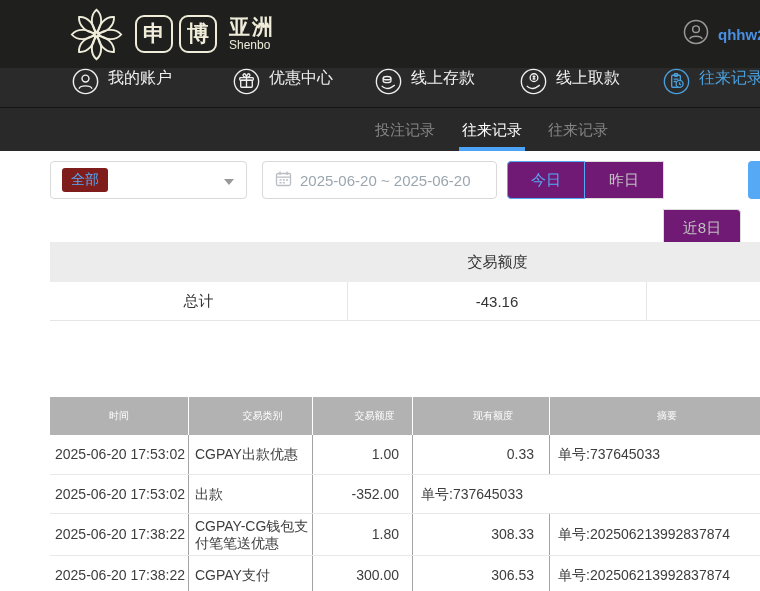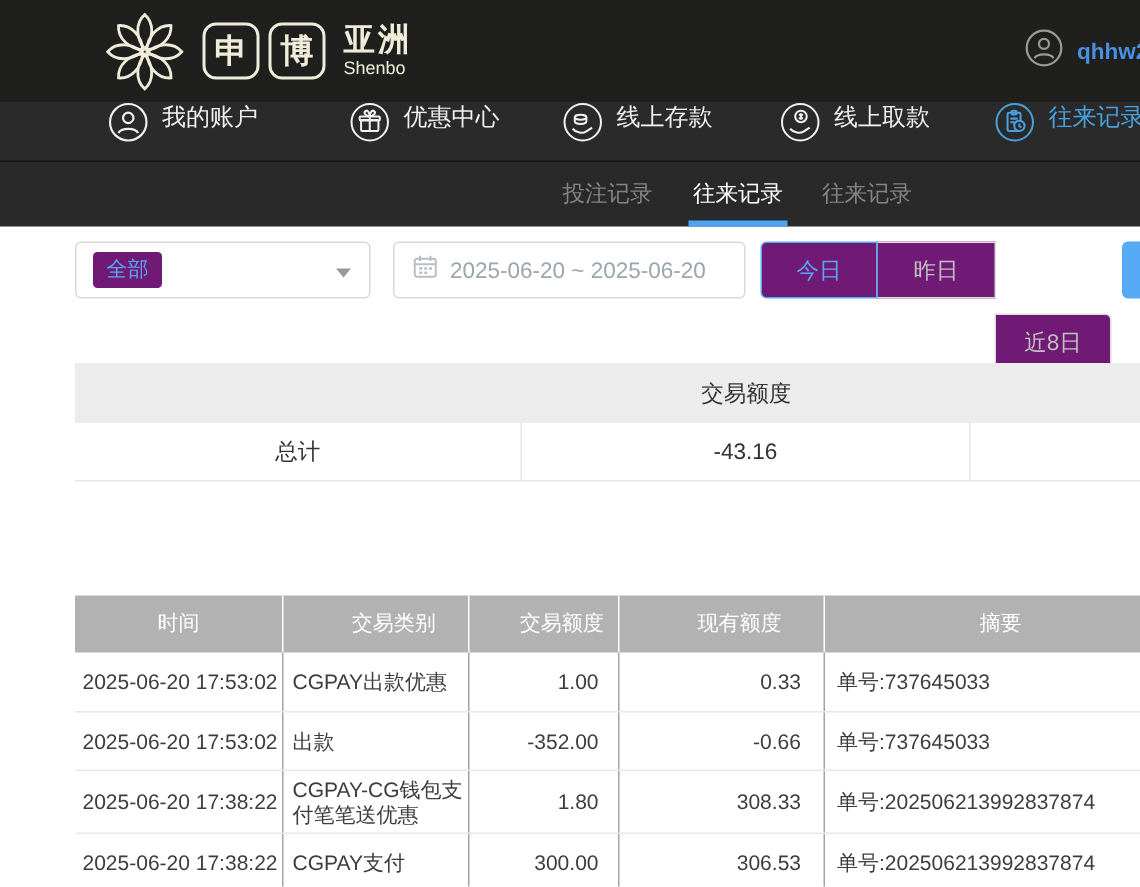--- a/index.html
+++ b/index.html
@@ -28,21 +28,21 @@
 
   
   .subnav{position:absolute;top:107px;left:0;width:760px;height:44px;background:#292929;border-top:1px solid #141414;box-sizing:border-box;}
   .tab{position:absolute;top:0;height:43px;line-height:43px;font-size:15px;color:#858585;cursor:pointer;white-space:nowrap;}
   .tab.active{color:#ffffff;}
   .tab.active::after{content:"";position:absolute;left:-3px;right:-3px;bottom:0;height:4px;background:#4da3f5;}
 
   
   .select-box{position:absolute;left:50px;top:161px;width:197px;height:38px;box-sizing:border-box;
               border:1px solid #d9d9d9;border-radius:4px;background:#fff;display:flex;align-items:center;cursor:pointer;}
-  .select-tag{margin-left:11px;background:#701a75;color:#55a9f5;font-size:14px;padding:3px 9px;border-radius:3px;}
+  .select-tag{margin-left:11px;background:#7f1d1d;color:#55a9f5;font-size:14px;padding:3px 9px;border-radius:3px;}
   .caret{position:absolute;right:12px;top:17px;width:0;height:0;border-left:5px solid transparent;
          border-right:5px solid transparent;border-top:6px solid #999;}
   .date-box{position:absolute;left:262px;top:161px;width:235px;height:38px;box-sizing:border-box;
             border:1px solid #d9d9d9;border-radius:4px;display:flex;align-items:center;gap:8px;padding-left:12px;cursor:pointer;}
   .date-box .txt{color:#9ba6ae;font-size:15px;white-space:nowrap;}
   .btn-group{position:absolute;left:507px;top:161px;height:38px;display:flex;}
   .qbtn{height:38px;box-sizing:border-box;border:1px solid #dcdcdc;background:#701a75;color:#c0c0c0;
         font-size:15px;font-family:inherit;padding:0;cursor:pointer;}
   .qbtn.b1{width:78px;border-radius:4px 0 0 4px;}
   .qbtn.b2{width:80px;margin-left:-1px;}
@@ -55,21 +55,21 @@
   .summary{position:absolute;left:50px;top:242px;width:710px;}
   .summary .s-head{display:grid;grid-template-columns:298px 299px 1fr;height:40px;background:#ececec;}
   .summary .s-head div{display:flex;align-items:center;justify-content:center;font-size:15px;color:#333;}
   .summary .s-body{display:grid;grid-template-columns:298px 299px 1fr;height:38px;border-bottom:1px solid #e6e6e6;}
   .summary .s-body div{display:flex;align-items:center;justify-content:center;font-size:15px;color:#333;box-sizing:border-box;}
   .summary .s-body .c1,.summary .s-body .c2{border-right:1px solid #e6e6e6;}
 
   
   .dtable{position:absolute;left:50px;top:397px;width:710px;}
   .t-head{display:grid;grid-template-columns:138px 124px 100px 137px 1fr;height:38px;background:#b2b2b2;}
-  .t-head div{display:flex;align-items:center;justify-content:center;color:#ffffff;font-size:14px;box-sizing:border-box;}
+  .t-head div{display:flex;align-items:center;justify-content:center;color:#ffffff;font-size:10px;box-sizing:border-box;}
   .t-head div + div{border-left:1px solid #ffffff;padding-left:24px;}
   .t-row{display:grid;grid-template-columns:138px 124px 100px 137px 1fr;min-height:38px;border-bottom:1px solid #e8e8e8;}
   .t-row div{display:flex;align-items:center;font-size:14px;color:#3d3d3d;box-sizing:border-box;word-break:break-word;line-height:17px;}
   .t-row div + div{border-left:1px solid #a3a3a3;}
   .t-row .c1{padding-left:5px;}
   .t-row .c2{padding:3px 2px 3px 6px;}
   .t-row .c3{justify-content:flex-end;padding-right:13px;}
   .t-row .c4{justify-content:flex-end;padding-right:15px;}
   .t-row .c5{padding-left:8px;}
   .t-row.tall{min-height:41px;}
@@ -233,21 +233,20 @@
       <div class="c2">CGPAY出款优惠</div>
       <div class="c3">1.00</div>
       <div class="c4">0.33</div>
       <div class="c5">单号:737645033</div>
     </div>
 
     <div class="t-row">
       <div class="c1">2025-06-20 17:53:02</div>
       <div class="c2">出款</div>
       <div class="c3">-352.00</div>
-      <div class="c4">-0.66</div>
       <div class="c5">单号:737645033</div>
     </div>
 
     <div class="t-row tall">
       <div class="c1">2025-06-20 17:38:22</div>
       <div class="c2">CGPAY-CG钱包支付笔笔送优惠</div>
       <div class="c3">1.80</div>
       <div class="c4">308.33</div>
       <div class="c5">单号:202506213992837874</div>
     </div>

